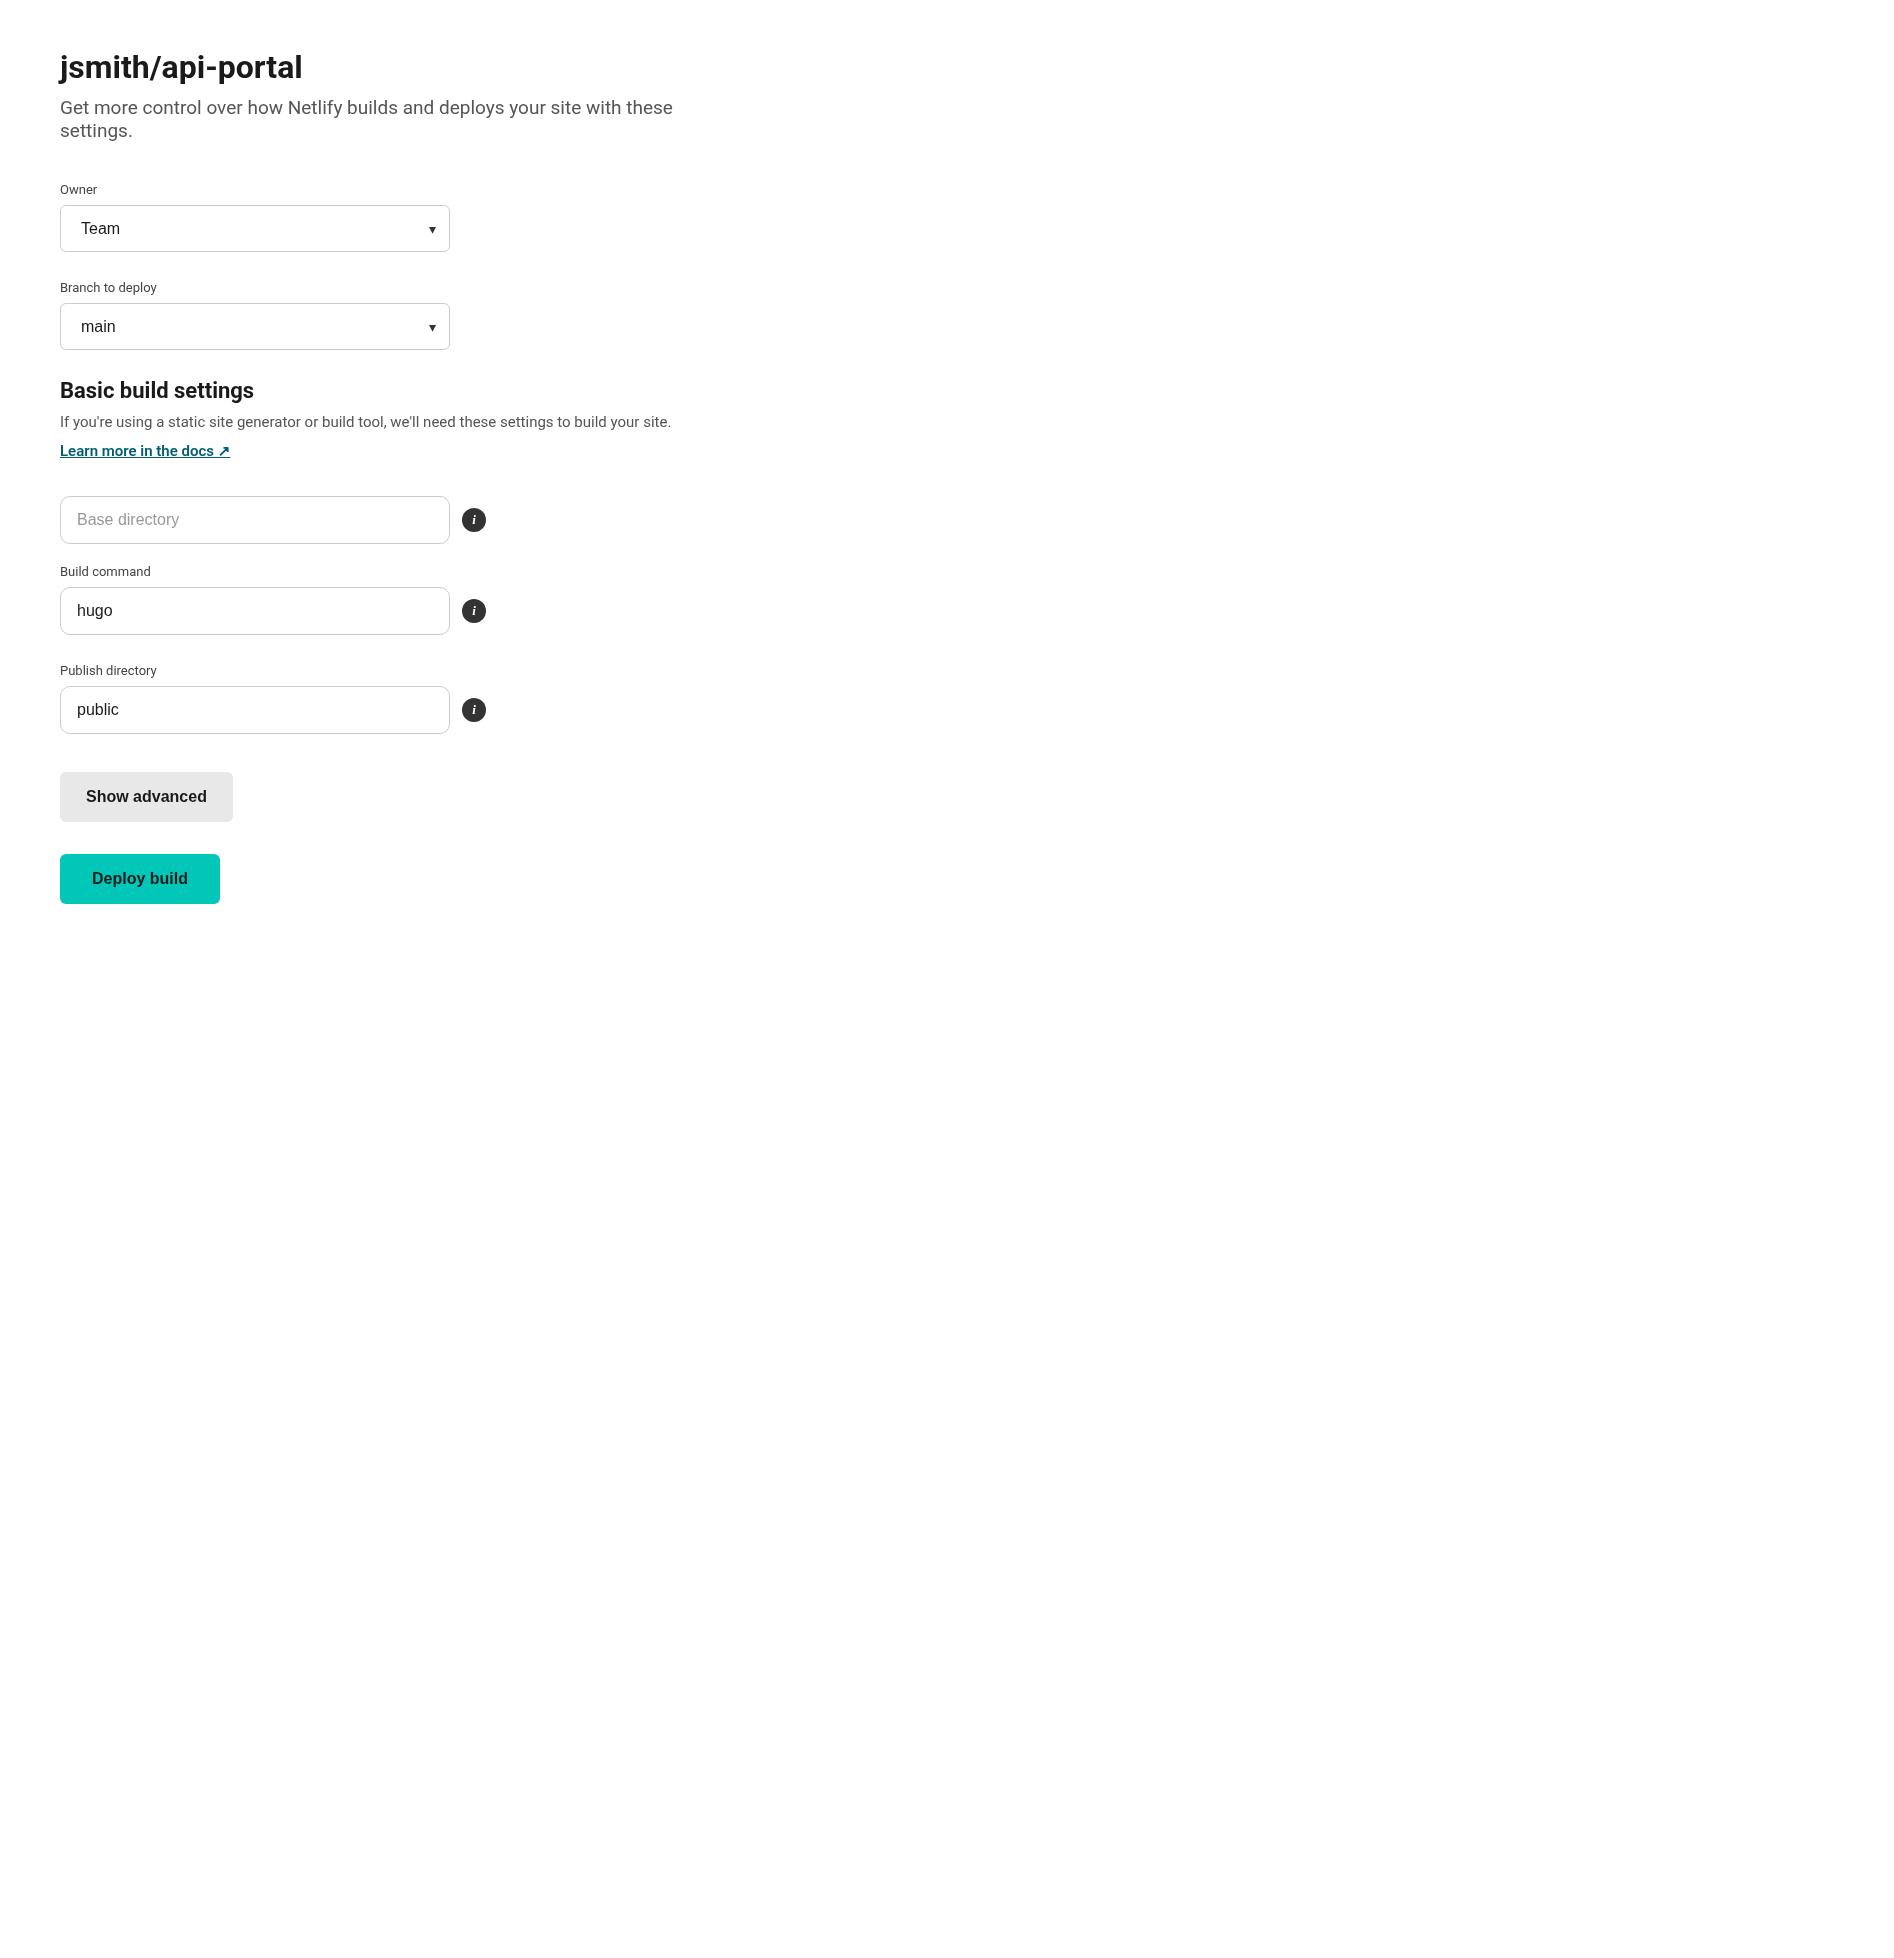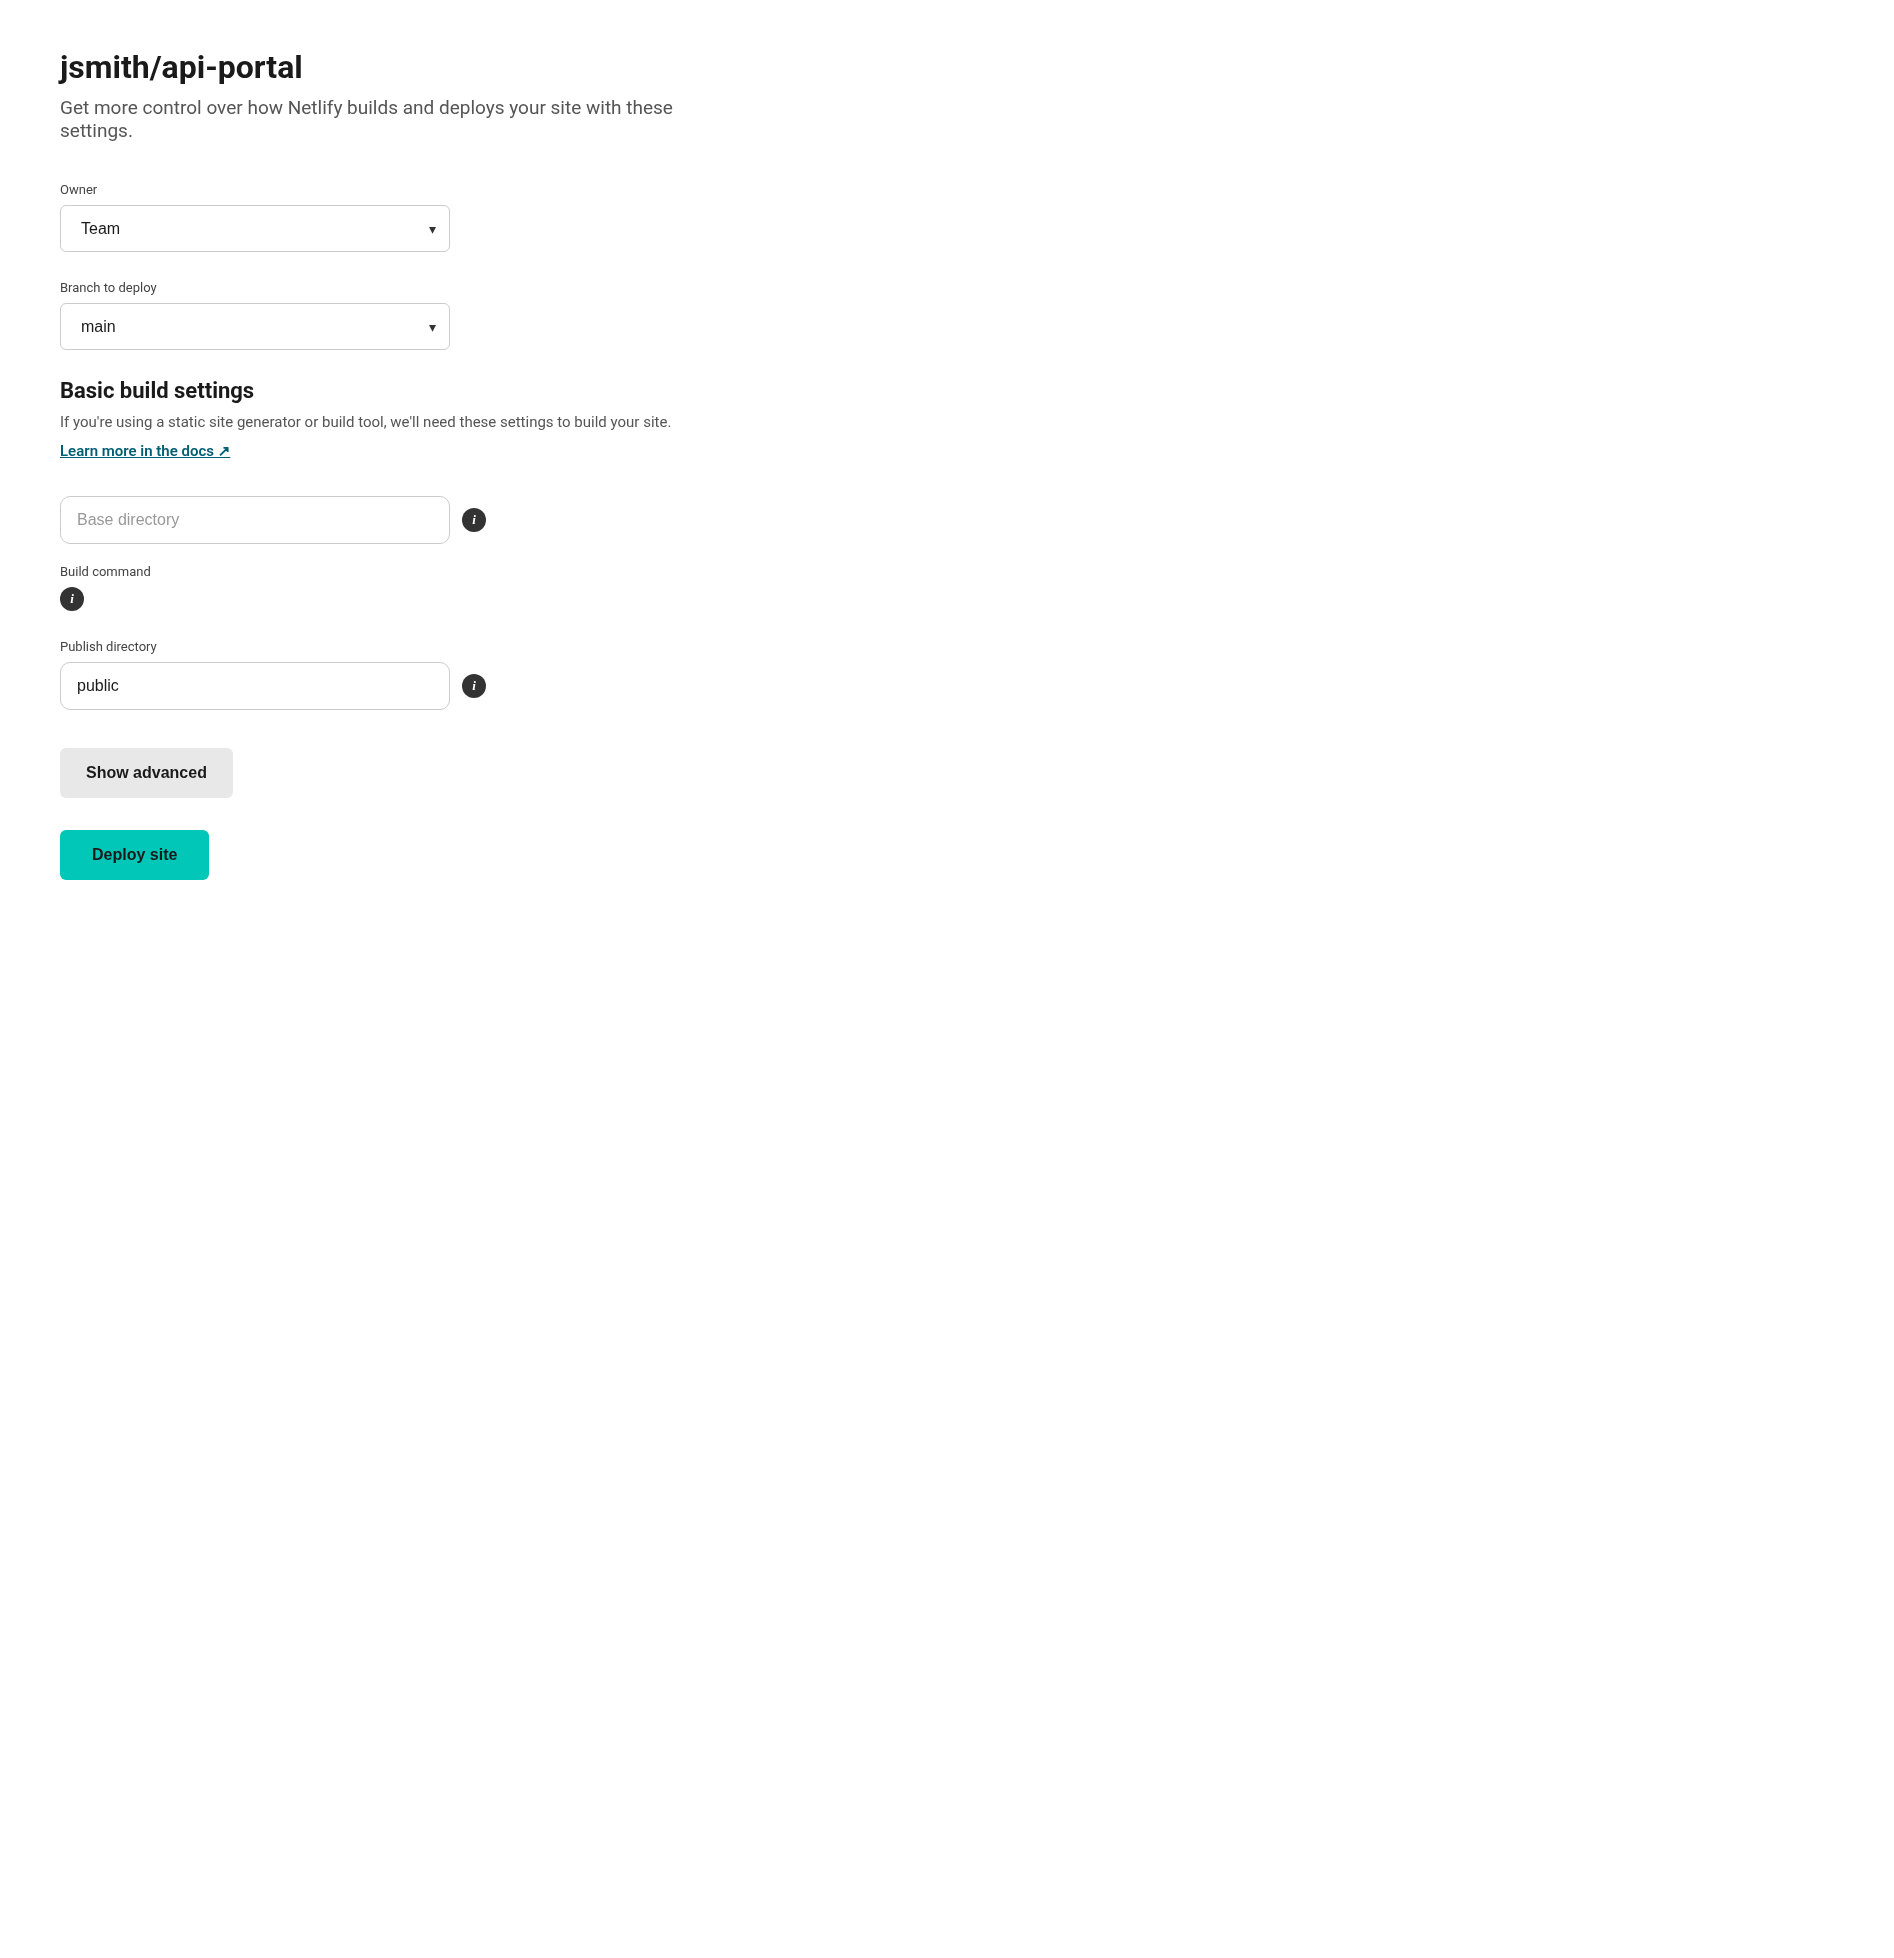--- a/index.html
+++ b/index.html
@@ -208,32 +208,33 @@
 <div class="input-row">
   <div class="input-with-info">
     <input type="text" class="text-input" value="" placeholder="Base directory" style="">
   </div>
   <div class="info-icon">i</div>
 </div>
 
 <div class="field-group">
   <label class="field-label">Build command</label>
   <div class="input-row">
+    <input type="text" class="text-input" value="hugo" style="">
     <div class="info-icon">i</div>
   </div>
 </div>
 
 <div class="field-group">
   <label class="field-label">Publish directory</label>
   <div class="input-row">
     <input type="text" class="text-input" value="public" style="">
     <div class="info-icon">i</div>
   </div>
 </div>
 
 <div>
   <button class="btn-show-advanced">Show advanced</button>
   <br>
-  <button class="btn-deploy">Deploy site</button>
+  <button class="btn-deploy">Deploy build</button>
 </div>
 
 
 
 
 </body></html>

